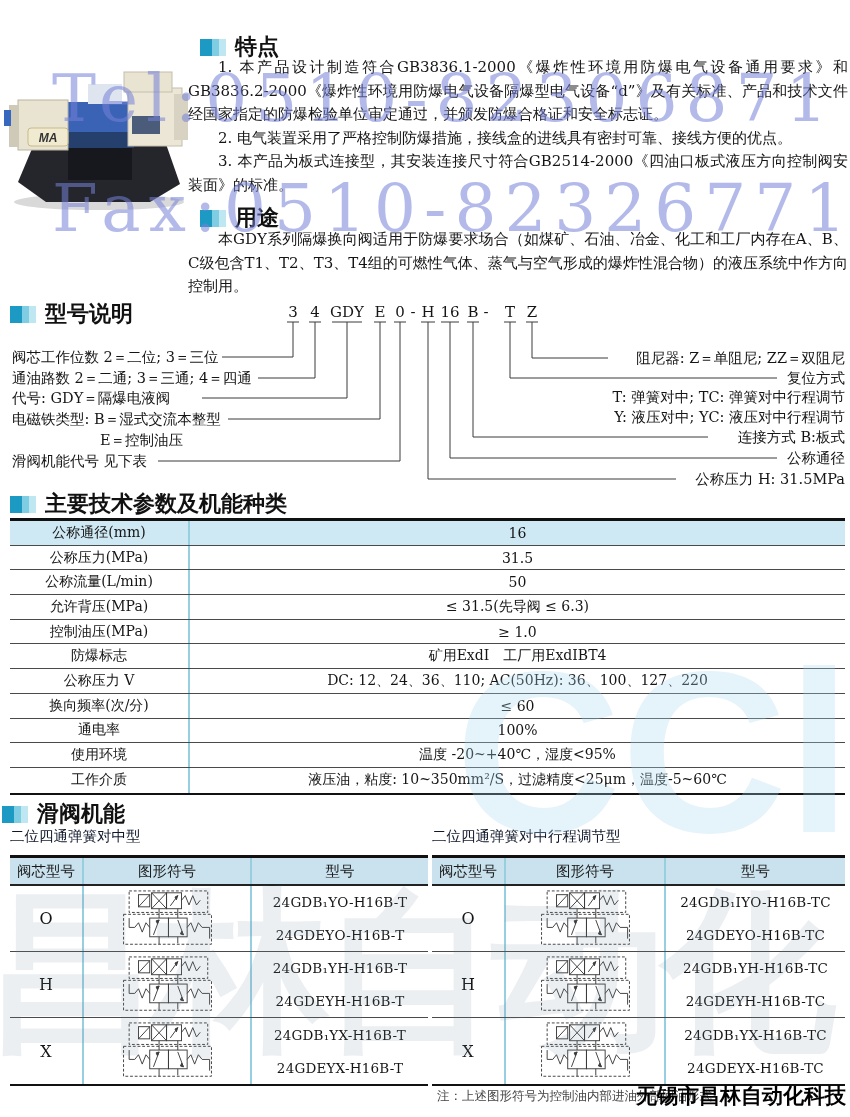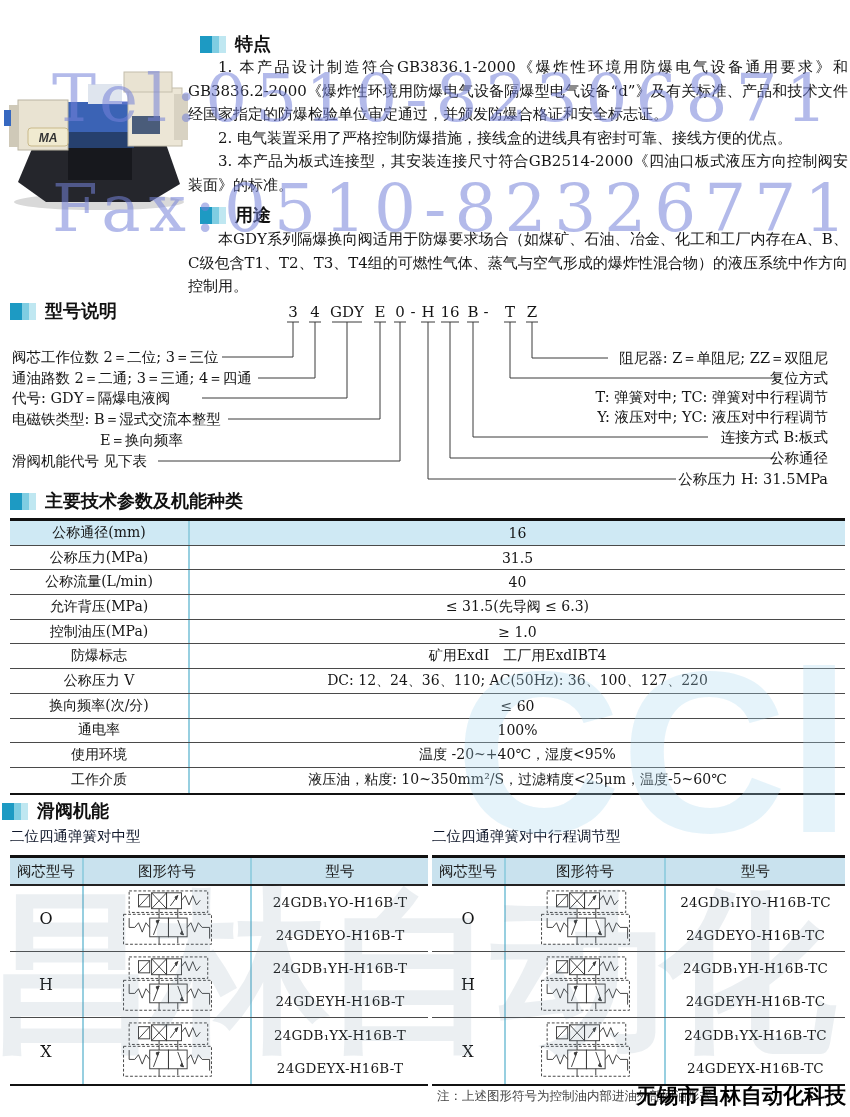--- a/index.html
+++ b/index.html
@@ -2,28 +2,28 @@
 <html><head>
 <meta charset="utf-8">
 <style>
   html,body{margin:0;padding:0;background:#e8e8e8;}
   .page{position:relative;width:850px;height:1117px;background:#ffffff;overflow:hidden;
         font-family:"DejaVu Serif","Liberation Serif",serif;color:#151515;}
   
   .sec-h{position:absolute;display:flex;align-items:center;gap:9px;}
   .sec-icon{width:26px;height:17px;flex:0 0 26px;
         background:linear-gradient(to right,#1d9ac3 0 46%,#7fcde2 46% 72%,#bfe7f1 72%);}
-  .sec-title{font-family:"Liberation Sans",sans-serif;font-weight:bold;font-size:18px;color:#111;}
+  .sec-title{font-family:"Liberation Sans",sans-serif;font-weight:bold;font-size:22px;color:#111;}
   
   .para{position:absolute;font-size:15px;line-height:23.5px;text-align:justify;}
   .para p{margin:0;text-indent:2em;}
   
   .code-part{position:absolute;transform:translateX(-50%);font-size:15px;white-space:nowrap;}
   .dlabel{position:absolute;font-size:14.5px;white-space:nowrap;}
-  .dlabel.r{right:22px;text-align:left;}
+  .dlabel.r{right:5px;text-align:left;}
   .lines-svg{position:absolute;left:0;top:0;pointer-events:none;}
   
   .params{position:absolute;left:10px;top:518px;width:835px;
         border-top:3px solid #111;border-bottom:2px solid #111;}
   .p-row{display:flex;align-items:stretch;height:24.7px;border-bottom:1px solid #4a4a4a;
         font-size:14px;box-sizing:border-box;text-align:right;}
   .p-row:last-child{border-bottom:none;}
   .p-label{width:180px;flex:0 0 180px;display:flex;align-items:center;justify-content:center;
         border-right:2px solid #97cfe0;box-sizing:border-box;}
   .p-value{flex:1;display:flex;align-items:center;justify-content:center;}
@@ -168,21 +168,21 @@
       <polyline points="450,329 450,458 777,458"></polyline>
       <polyline points="473,329 473,437 708,437"></polyline>
       <polyline points="510,329 510,378 777,378"></polyline>
       <polyline points="532,329 532,358 608,358"></polyline>
     </g>
   </svg>
   <div class="dlabel" style="left:12px;top:348px">阀芯工作位数  2＝二位; 3＝三位</div>
   <div class="dlabel" style="left:12px;top:369px">通油路数 2＝二通; 3＝三通; 4＝四通</div>
   <div class="dlabel" style="left:12px;top:389px">代号: GDY＝隔爆电液阀</div>
   <div class="dlabel" style="left:12px;top:410px">电磁铁类型: B＝湿式交流本整型</div>
-  <div class="dlabel" style="left:100px;top:431px">E＝换向频率</div>
+  <div class="dlabel" style="left:100px;top:431px">E＝控制油压</div>
   <div class="dlabel" style="left:12px;top:452px">滑阀机能代号 见下表</div>
   <div class="dlabel r" style="top:349px">阻尼器: Z＝单阻尼;  ZZ＝双阻尼</div>
   <div class="dlabel r" style="top:369px">复位方式</div>
   <div class="dlabel r" style="top:388px">T: 弹簧对中; TC: 弹簧对中行程调节</div>
   <div class="dlabel r" style="top:408px">Y: 液压对中; YC: 液压对中行程调节</div>
   <div class="dlabel r" style="top:428px">连接方式  B:板式</div>
   <div class="dlabel r" style="top:449px">公称通径</div>
   <div class="dlabel r" style="top:470px">公称压力 H: 31.5MPa</div>
 
   <div class="sec-h" style="left:10px;top:489px">
@@ -193,21 +193,21 @@
     <div class="p-row hl">
       <div class="p-label">公称通径(mm)</div>
       <div class="p-value">16</div>
     </div>
     <div class="p-row">
       <div class="p-label">公称压力(MPa)</div>
       <div class="p-value">31.5</div>
     </div>
     <div class="p-row">
       <div class="p-label">公称流量(L/min)</div>
-      <div class="p-value">40</div>
+      <div class="p-value">50</div>
     </div>
     <div class="p-row">
       <div class="p-label">允许背压(MPa)</div>
       <div class="p-value">≤ 31.5(先导阀 ≤ 6.3)</div>
     </div>
     <div class="p-row">
       <div class="p-label">控制油压(MPa)</div>
       <div class="p-value">≥ 1.0</div>
     </div>
     <div class="p-row">

